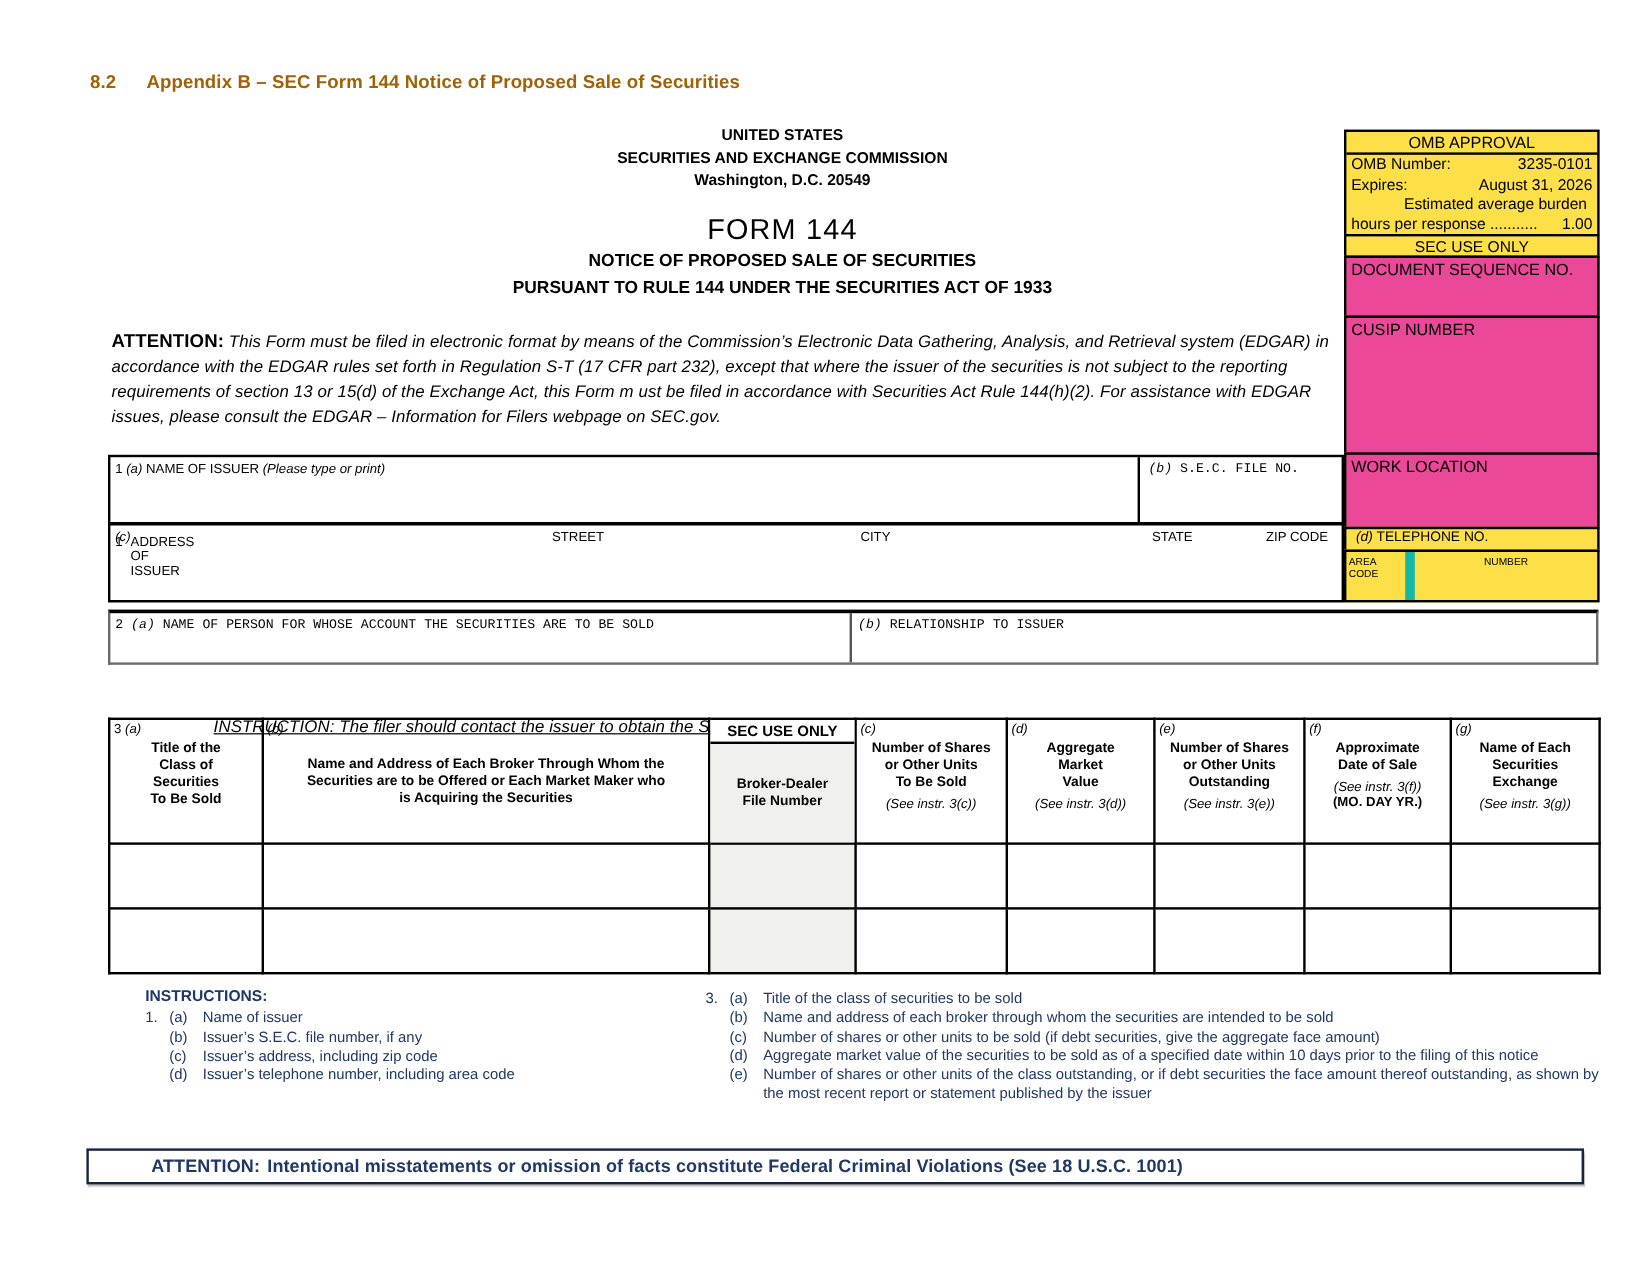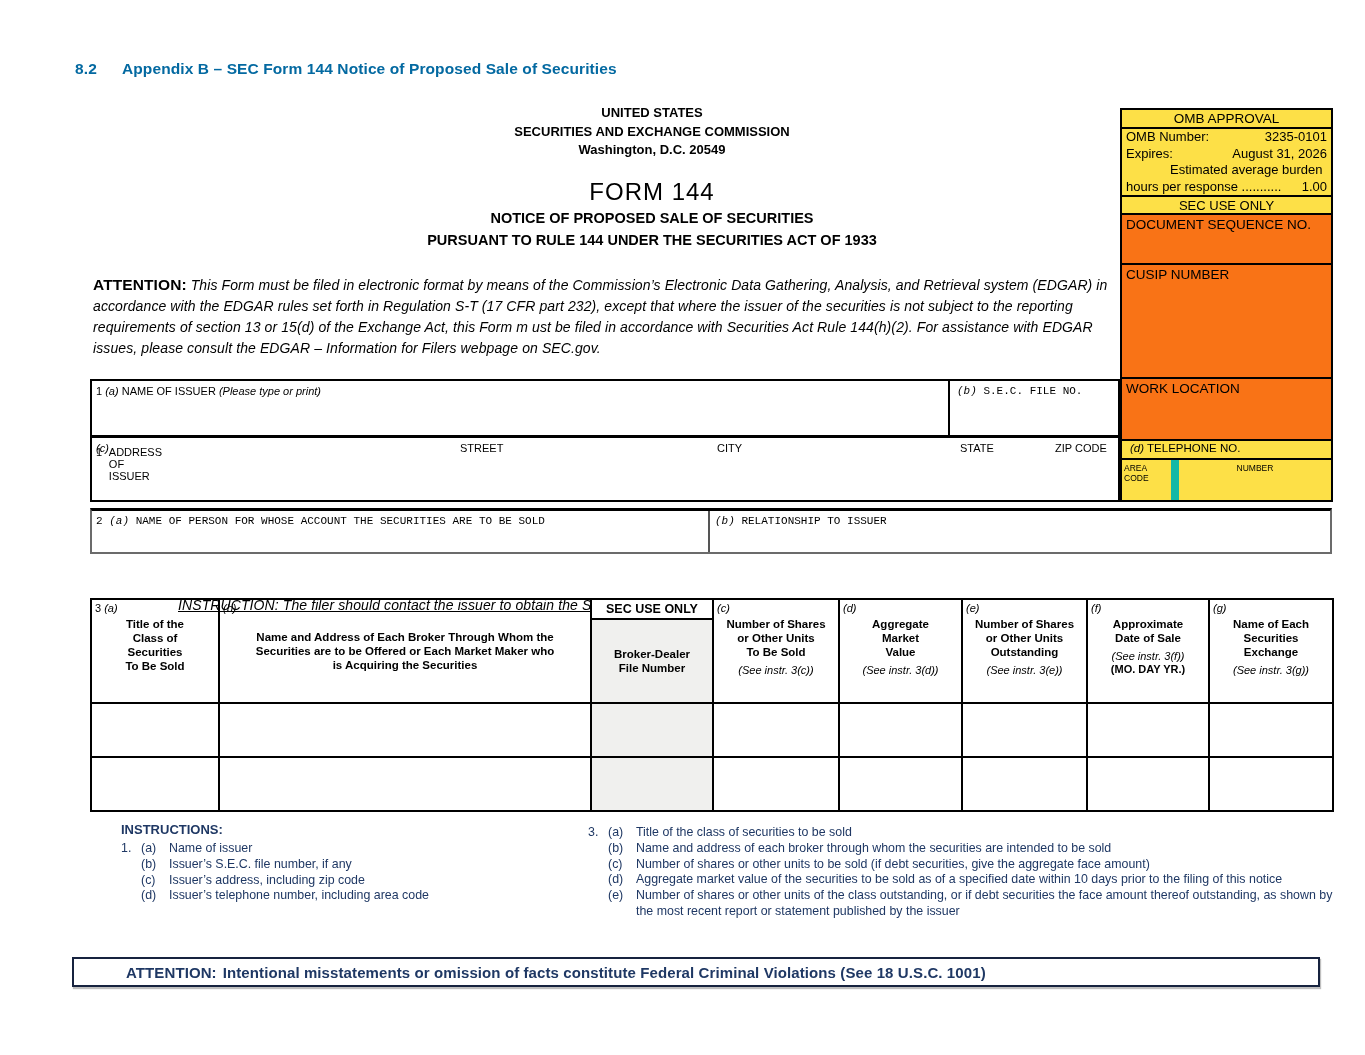--- a/index.html
+++ b/index.html
@@ -5,21 +5,21 @@
   * { box-sizing: border-box; }
   html,body { margin:0; padding:0; background:#fff; }
   .page {
     position:relative; width:1365px; height:1055px; overflow:hidden;
     background:#fff; color:#000;
     font-family:"Liberation Sans", sans-serif;
   }
   
   .section-heading {
     position:absolute; left:75px; top:60px;
-    font-size:15.5px; font-weight:bold; color:#0369a1; letter-spacing:.1px;
+    font-size:15.5px; font-weight:bold; color:#a16207; letter-spacing:.1px;
   }
   .section-heading .h-num { display:inline-block; width:47px; }
 
   
   .center-head {
     position:absolute; left:93px; top:104px; width:1118px;
     text-align:center; font-weight:bold; font-size:13px; line-height:18.5px;
   }
   .form-title {
     position:absolute; left:93px; top:178px; width:1118px;
@@ -33,21 +33,21 @@
   
   .attention-top {
     position:absolute; left:93px; top:274px; width:1024px;
     font-size:14px; line-height:21px; font-style:italic; letter-spacing:.1px;
   }
   .attention-top .att-label { font-style:normal; font-weight:bold; font-size:15.5px; }
 
   
   .right-col { position:absolute; left:1120px; top:110px; width:213px; }
   .rbox { border:2px solid #000; margin-top:-2px; background:#fde047; }
-  .rbox.shaded { background:#f97316; }
+  .rbox.shaded { background:#ec4899; }
   .omb-title { text-align:center; font-size:13.5px; border-bottom:2px solid #000; padding:1px 0; }
   .omb-line { display:flex; justify-content:space-between; padding:0 4px; font-size:13px; line-height:16.5px; }
   .omb-plain { padding:0 4px; font-size:13px; line-height:16.5px;margin-left:44px; }
   .suo-box { text-align:center; font-size:13px; height:20px; line-height:17px; }
   .seq-box { height:52px; font-size:13.5px; padding:2px 4px; }
   .cusip-box { height:116px; font-size:13.5px; padding:2px 4px; }
   .work-box { height:64px; font-size:13.5px; padding:2px 4px; }
   .tel-box { height:21px; font-size:11.5px; padding:1px 0 0 8px; }
   .an-box { height:44px; display:flex; padding:0; }
   .an-area { width:57px; border-right:8px solid #14b8a6; font-size:8.5px; padding:3px 2px; }

